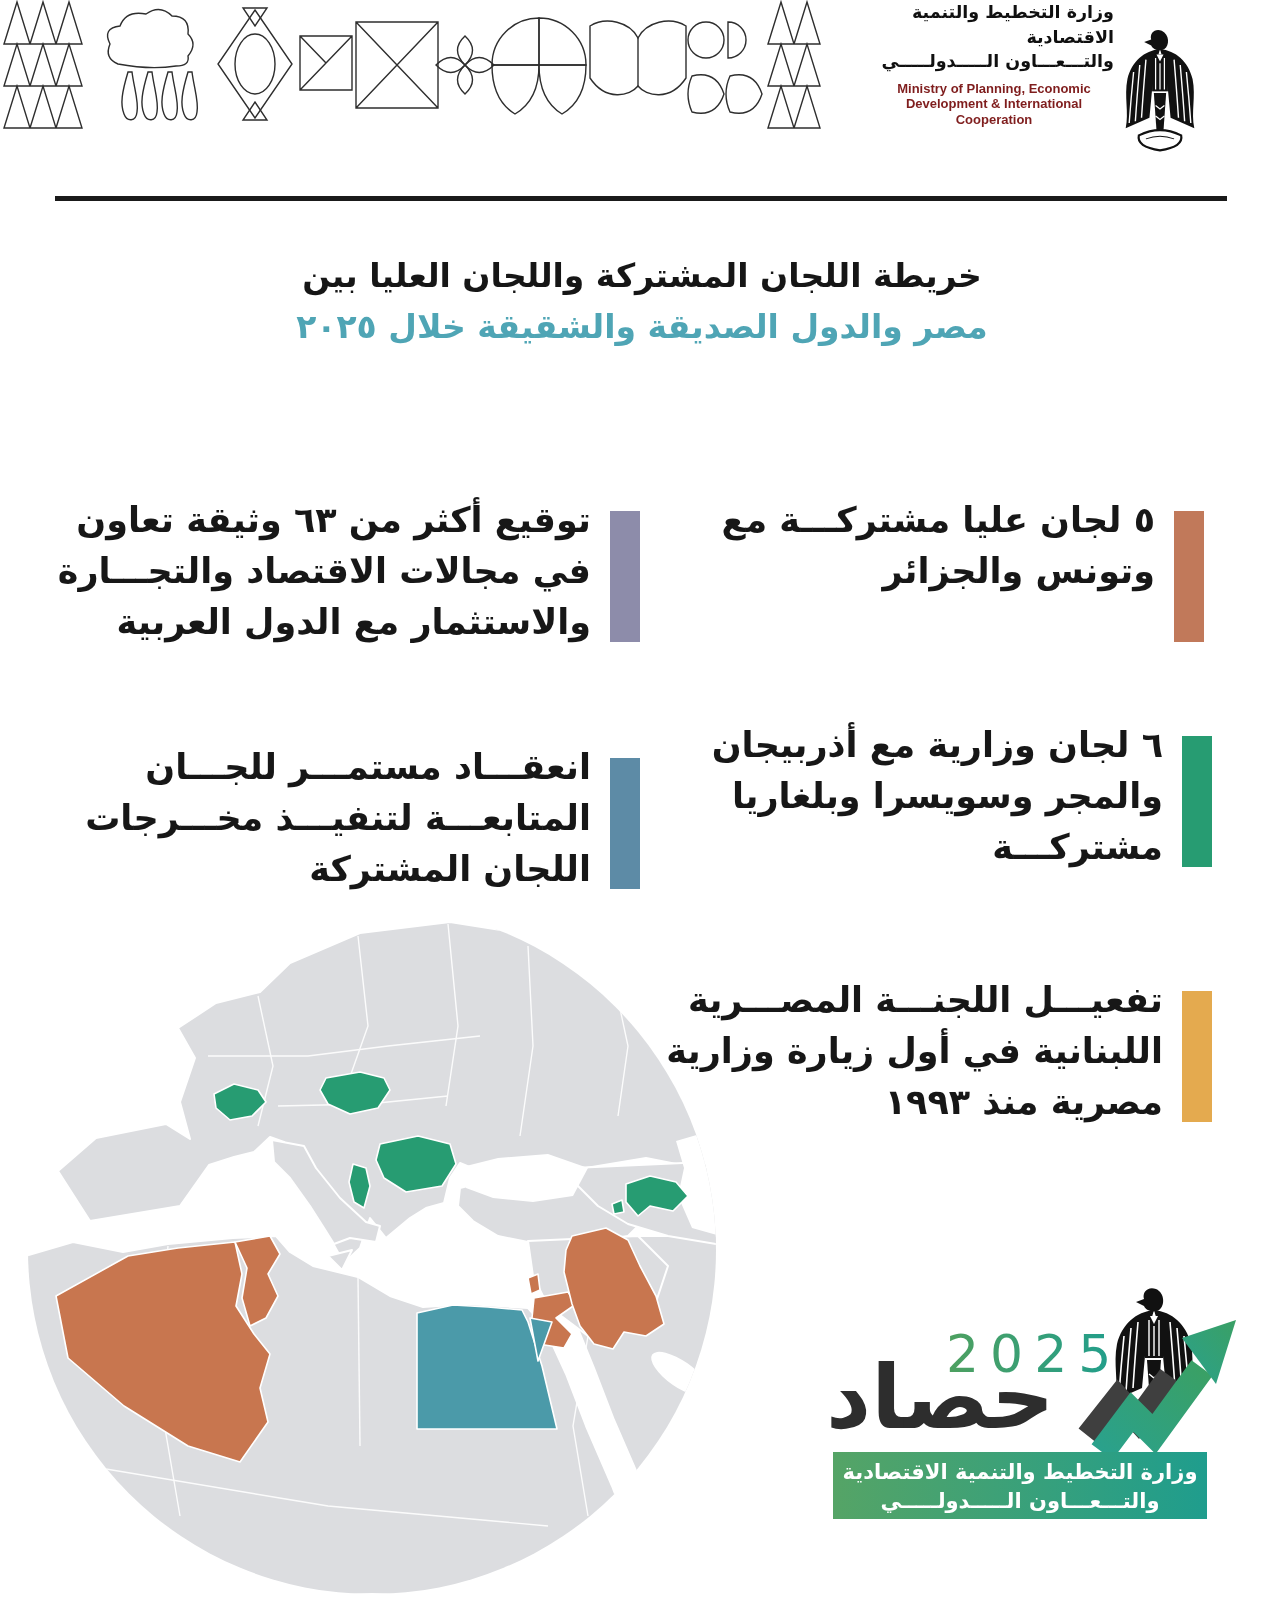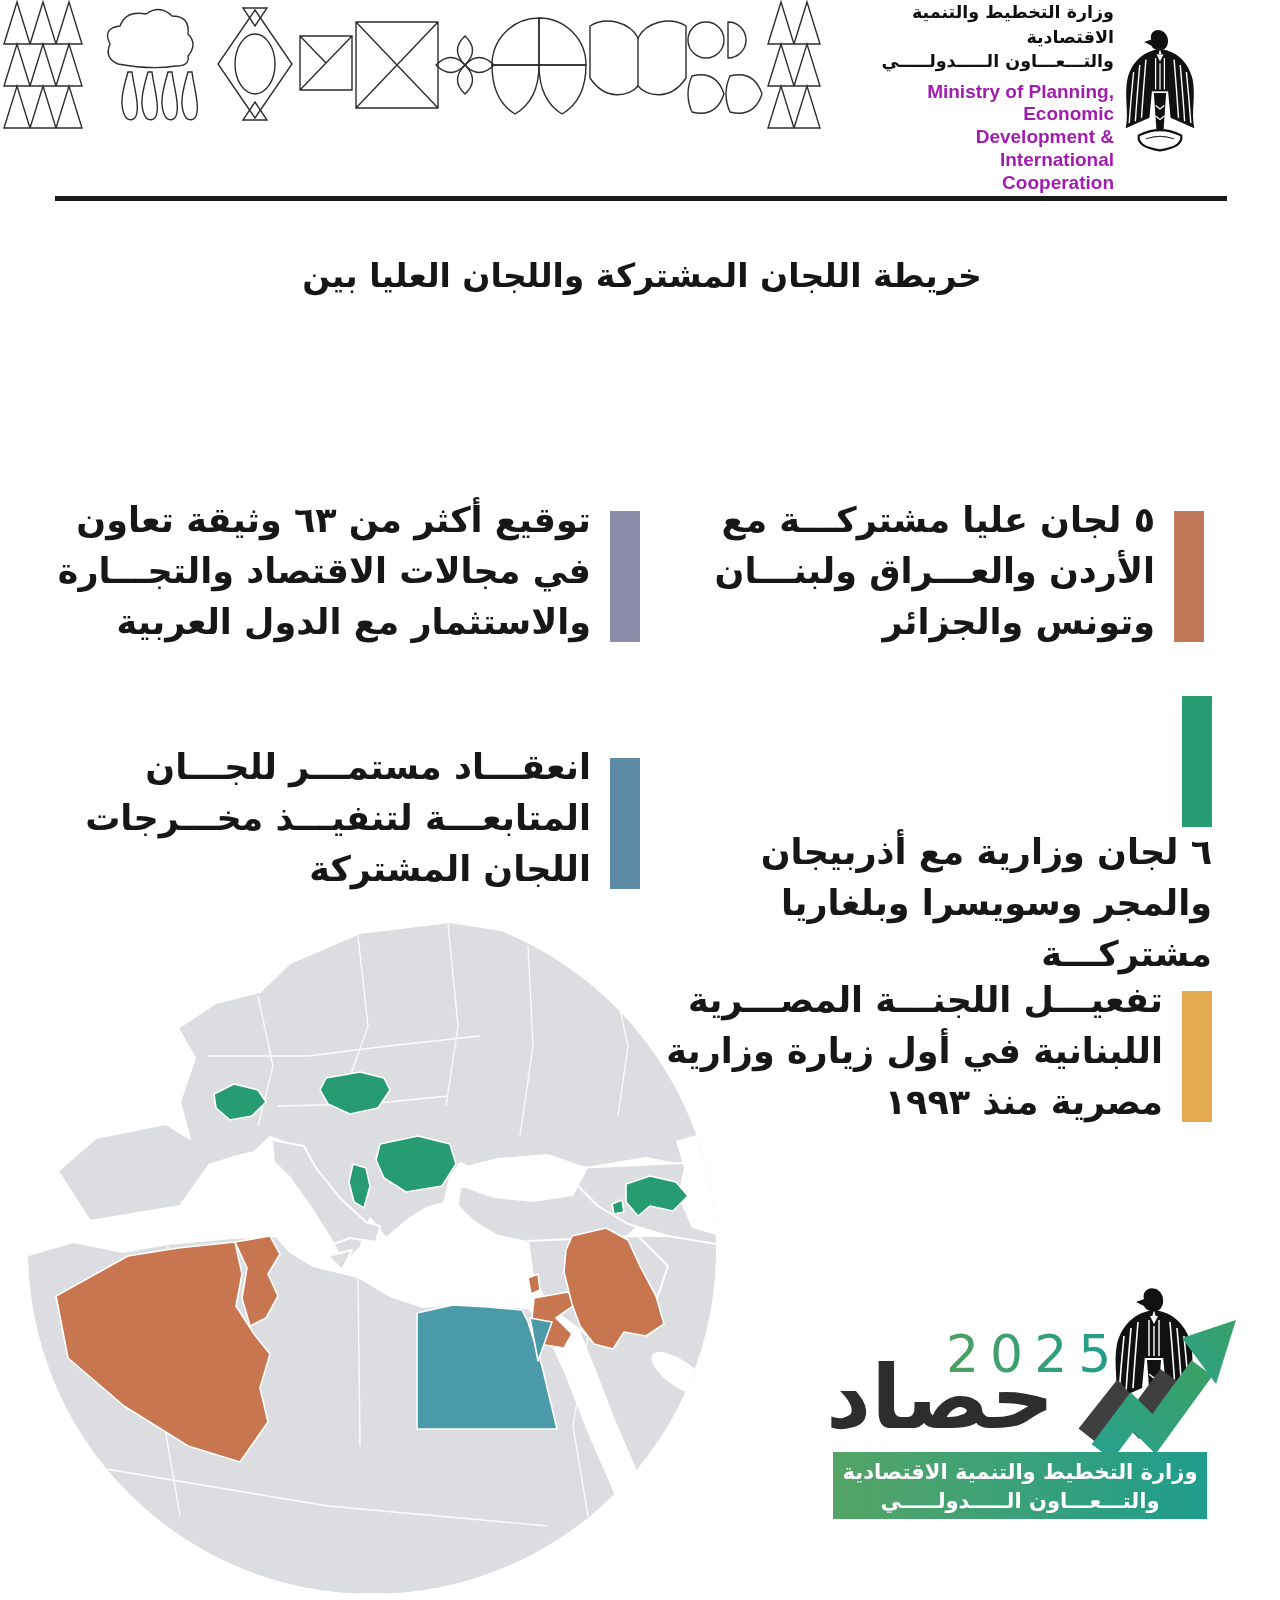--- a/index.html
+++ b/index.html
@@ -7,39 +7,39 @@
     width:1280px;height:1600px;position:relative;overflow:hidden;
     background:#ffffff;font-family:"DejaVu Sans",sans-serif;color:#161616;
   }
   .abs{position:absolute;}
 
   
   #pattern-band{left:0;top:36;}
   #ministry-block{right:166px;top:38;width:240px;}
   .logo-ar{font-size:17.5px;font-weight:bold;line-height:1.4;color:#101010;
            direction:rtl;text-align:right;}
-  .logo-en{font-family:"Liberation Sans",sans-serif;font-size:19px;font-weight:bold;
-           line-height:1.2;color:#a21caf;text-align:right;margin-top:7px;}
+  .logo-en{font-family:"Liberation Sans",sans-serif;font-size:13px;font-weight:bold;
+           line-height:1.2;color:#7f1d1d;text-align:center;margin-top:7px;}
   #header-eagle{left:1116px;top:28px;}
   #divider{left:55px;top:196px;width:1172px;height:5px;background:#1a1a1a;}
 
   
   #main-title{left:58px;top:250px;width:1168px;text-align:center;direction:rtl;
               font-weight:bold;font-size:33px;line-height:1.55;}
   #main-title .t1{color:#161616;}
   #main-title .t2{}
 
   
   .stat{display:flex;direction:rtl;}
   .stat .bar{width:30px;height:131px;margin-top:16px;margin-left:19px;flex:none;}
   .stat .lines{font-weight:bold;font-size:35px;line-height:51px;color:#171717;
                text-align:right;direction:rtl;white-space:nowrap;}
   #stat-0{right:76px;top:495px;margin-left:47px;}
   #stat-1{right:640px;top:495px;}
-  #stat-2{right:68px;top:680px;flex-direction:column;}
+  #stat-2{right:68px;top:720px;}
   #stat-3{right:640px;top:742px;}
   #stat-4{right:68px;top:975px;margin-left:24px;}
 
   
   #world-map{left:28px;top:906px;}
   .land{fill:#dcdde0;stroke:#ffffff;stroke-width:2;stroke-linejoin:round;}
   .c-green{fill:#279c72;stroke:#ffffff;stroke-width:1.6;stroke-linejoin:round;}
   .c-orange{fill:#c8764f;stroke:#ffffff;stroke-width:1.6;stroke-linejoin:round;}
   .c-teal{fill:#4b9aa9;stroke:#ffffff;stroke-width:1.6;stroke-linejoin:round;}
 
@@ -121,27 +121,27 @@
 </div>
 
 <svg id="header-eagle" class="abs" width="88" height="132" viewBox="0 0 100 150">
   <use href="#eagle-sym"></use>
 </svg>
 
 <div id="divider" class="abs"></div>
 
 <div id="main-title" class="abs">
   <div class="t1">خريطة اللجان المشتركة واللجان العليا بين</div>
+  <div class="t2" style="color: rgb(79, 165, 181);">مصر والدول الصديقة والشقيقة خلال ٢٠٢٥</div>
 </div>
 
 <div id="stat-0" class="stat abs">
   <div class="bar" style="background-color: rgb(193, 121, 90);"></div>
   <div class="lines">
     <div>٥ لجان عليا مشتركـــة مع</div>
-    <div>الأردن والعـــراق ولبنـــان</div>
     <div>وتونس والجزائر</div>
   </div>
 </div>
 
 <div id="stat-1" class="stat abs">
   <div class="bar" style="background-color: rgb(141, 140, 170);"></div>
   <div class="lines">
     <div>توقيع أكثر من ٦٣ وثيقة تعاون</div>
     <div>في مجالات الاقتصاد والتجـــارة</div>
     <div>والاستثمار مع الدول العربية</div>

